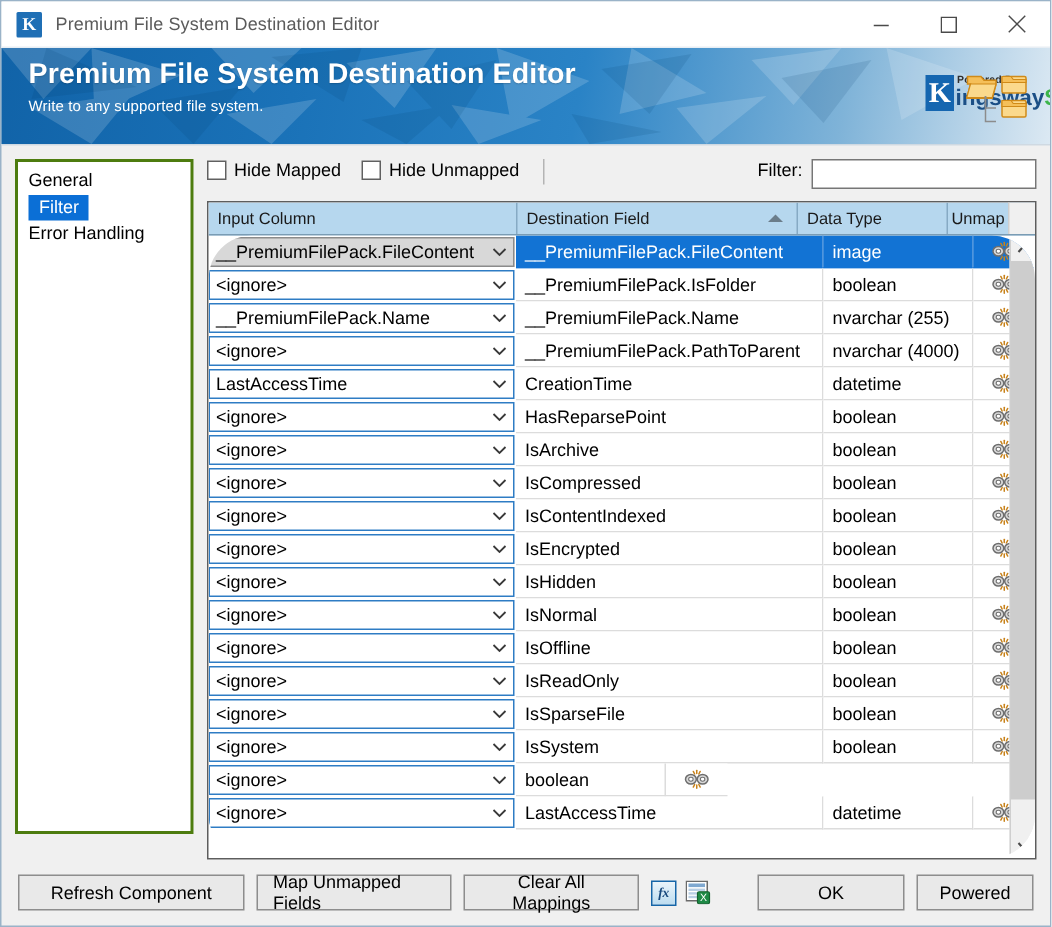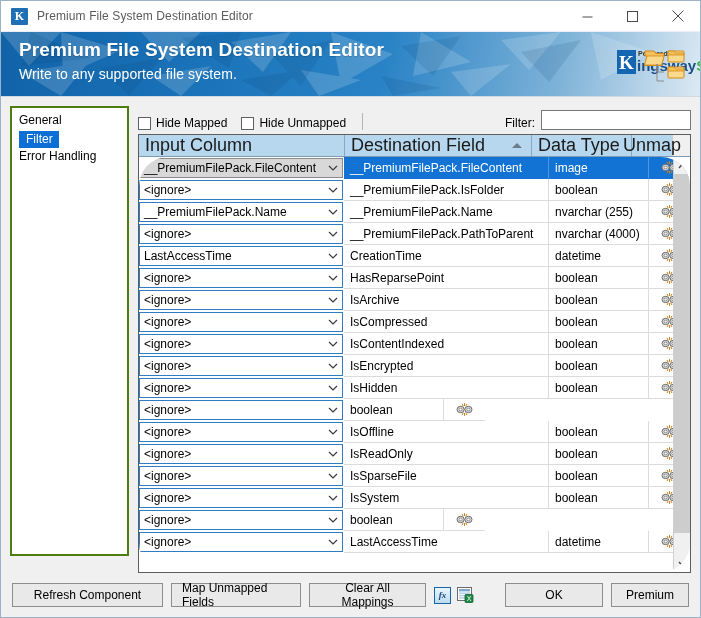--- a/index.html
+++ b/index.html
@@ -44,21 +44,21 @@
     height:64px;min-height:64px;position:relative;overflow:hidden;
     background:linear-gradient(100deg,#1163a8 0%,#1a72b8 28%,#2a83c6 55%,#7fb3d8 80%,#dce9f3 100%);
     border-bottom:1px solid #cfd9e2;
   }
   .banner-text{position:absolute;left:18px;top:7px;}
   .banner-title{
     font-size:19px;font-weight:bold;color:#ffffff;letter-spacing:.1px;
     text-shadow:0 1px 1px rgba(0,0,0,.18);
   }
   .banner-sub{
-    font-size:14px;color:#ffffff;margin-top:5px;letter-spacing:.1px;
+    font-size:10px;color:#ffffff;margin-top:5px;letter-spacing:.1px;
   }
   .logo{
     position:absolute;right:63px;top:18px;display:flex;align-items:flex-start;
   }
   .logo-k{
     width:19px;height:24px;background:#1566b0;color:#fff;
     font-family:"Liberation Serif",serif;font-size:19px;font-weight:bold;
     display:flex;align-items:center;justify-content:center;line-height:1;
   }
   .logo-txt{margin-left:1px;position:relative;}
@@ -87,21 +87,21 @@
   .nav-item{
     font-size:12px;color:#000;padding:1px 6px 1px 7px;line-height:15px;
     white-space:nowrap;
   }
   .nav-item.sel{background:#0b6fd6;color:#ffffff;display:inline-block;}
   .nav-sel-wrap{padding-left:7px;}
 
   .right{flex:1;display:flex;flex-direction:column;padding-left:9px;}
 
   .toprow{
-    height:24px;display:flex;align-items:flex-end;margin-bottom:4px;
+    height:24px;display:flex;align-items:flex-start;margin-bottom:4px;
   }
   .cb-wrap{display:flex;align-items:center;margin-right:14px;}
   .cb{
     width:13px;height:13px;border:1px solid #606060;background:#fff;
     box-sizing:border-box;margin-right:5px;
   }
   .cb-label{font-size:12px;color:#000;}
   .vsep{width:1px;height:17px;background:#b4b4b4;margin-left:2px;}
   .top-spacer{flex:1;}
   .filter-label{font-size:12px;color:#000;margin-right:6px;}
@@ -114,21 +114,21 @@
   
   .grid{
     flex:1;border:1px solid #5d5d5d;background:#fff;box-sizing:border-box;
     display:flex;flex-direction:column;overflow:hidden;position:relative;
   }
   .grid-head{
     display:flex;height:22px;min-height:22px;background:#b6d7ee;
     border-bottom:1px solid #7a9cb4;box-sizing:border-box;
   }
   .gh{
-    font-size:18px;color:#1a1a1a;display:flex;align-items:center;
+    font-size:11px;color:#1a1a1a;display:flex;align-items:center;
     padding-left:6px;box-sizing:border-box;position:relative;
   }
   .gh + .gh{border-left:1px solid #86aac4;}
   .col-in{width:205px;min-width:205px;}
   .col-dest{flex:1;}
   .col-type{width:100px;min-width:100px;}
   .col-unmap{width:41px;min-width:41px;justify-content:center;padding-left:0;}
   .sort-arrow{
     position:absolute;right:9px;top:8px;
     width:0;height:0;border-left:5px solid transparent;border-right:5px solid transparent;
@@ -662,20 +662,21 @@
               <div class="cell c-in">
                 <div class="combo">
                   <span class="combo-txt">&lt;ignore&gt;</span>
                   <span class="combo-arrow">
                     <svg width="10" height="6" viewBox="0 0 10 6">
                       <polyline points="1,1 5,5 9,1" fill="none" stroke="#3a3a3a" stroke-width="1.2"></polyline>
                     </svg>
                   </span>
                 </div>
               </div>
+              <div class="cell c-dest">IsNormal</div>
               <div class="cell c-type">boolean</div>
               <div class="cell c-unmap">
                 <svg class="unmap-ico" viewBox="0 0 17 13">
                   <g stroke="#c8821a" stroke-width="1" stroke-linecap="round">
                     <line x1="8.5" y1="0.5" x2="8.5" y2="2.6"></line>
                     <line x1="6.2" y1="1.3" x2="7.1" y2="3"></line>
                     <line x1="10.8" y1="1.3" x2="9.9" y2="3"></line>
                     <line x1="8.5" y1="10.4" x2="8.5" y2="12.5"></line>
                     <line x1="6.2" y1="11.7" x2="7.1" y2="10"></line>
                     <line x1="10.8" y1="11.7" x2="9.9" y2="10"></line>
@@ -905,16 +906,16 @@
         <rect x="2" y="5.4" width="11" height="1.6" fill="#b9cfe4"></rect>
         <rect x="2" y="7.8" width="11" height="1.6" fill="#b9cfe4"></rect>
         <rect x="2" y="10.2" width="11" height="1.6" fill="#b9cfe4"></rect>
         <rect x="8" y="7.5" width="8" height="8" rx="1" fill="#1e8a46" stroke="#14622f" stroke-width="0.8"></rect>
         <text x="12" y="13.6" font-size="7" fill="#ffffff" text-anchor="middle" font-family="Liberation Sans, sans-serif">X</text>
       </svg>
     </div>
     <div class="footer-spacer"></div>
     <div class="btn ok">OK</div>
     <div class="gap"></div>
-    <div class="btn cancel">Premium</div>
+    <div class="btn cancel">Powered</div>
   </div>
 
 </div>
 
 </body></html>

